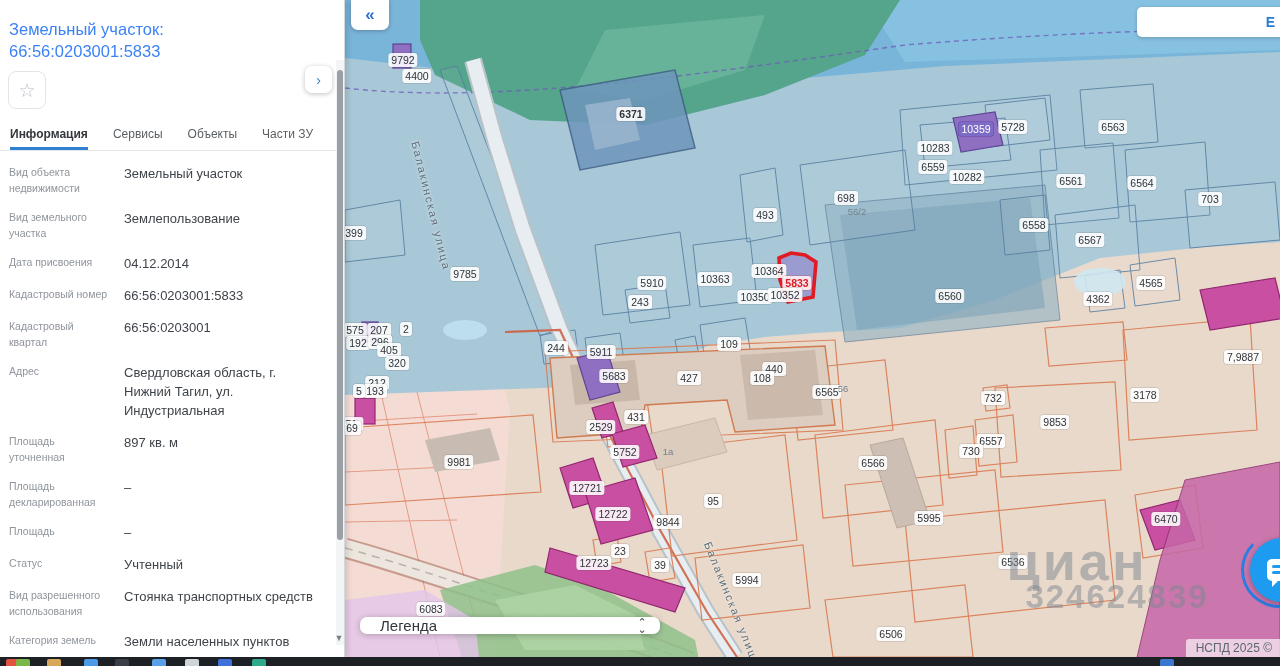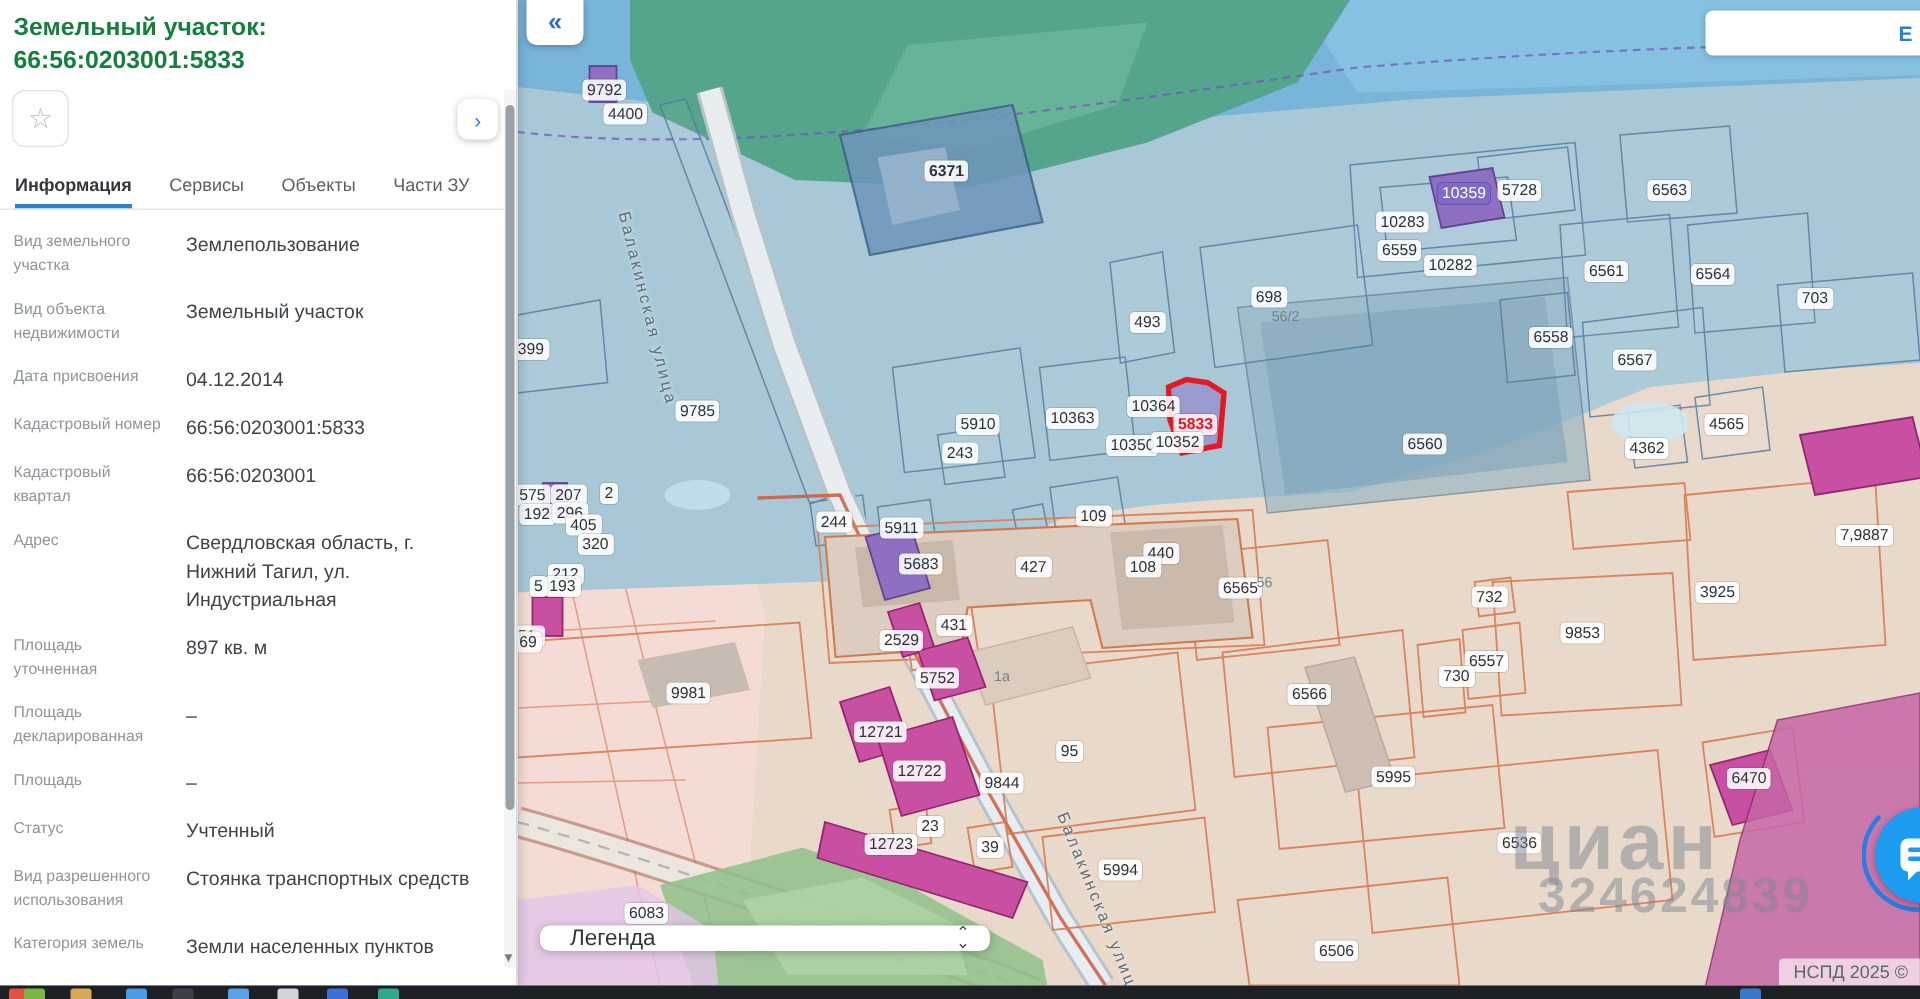--- a/index.html
+++ b/index.html
@@ -3,22 +3,22 @@
 <meta charset="utf-8">
 <style>
   * { margin:0; padding:0; box-sizing:border-box; }
   html,body { width:1280px; height:666px; overflow:hidden;
     font-family:"Liberation Sans", sans-serif; background:#e9d9cb; }
 
   
   .panel { position:absolute; left:0; top:0; width:345px; height:657px;
     background:#fff; z-index:30; border-right:1px solid #d6d9dc;
     box-shadow:2px 0 6px rgba(0,0,0,.15); }
-  .panel-title { padding:7px 26px 0 9px; font-size:16.5px; line-height:22px;
-    color:#15803d; font-weight:700; }
+  .panel-title { padding:18px 26px 0 9px; font-size:16.5px; line-height:22px;
+    color:#3b82f6; font-weight:400; }
   .fav-btn { margin:9px 0 0 8px; width:38px; height:38px; border:1px solid #e2e5e8;
     border-radius:8px; background:#fff; display:flex; align-items:center;
     justify-content:center; font-size:19px; color:#b9bfc6; cursor:pointer; }
   .tabs { display:flex; align-items:flex-end; gap:25px; padding:0 0 0 10px;
     margin-top:14px; height:28px; border-bottom:1px solid #e4e6e9;
     position:relative; white-space:nowrap; overflow:hidden; }
   .tab { font-size:12px; color:#5a5f64; padding-bottom:9px; cursor:pointer;
     flex:0 0 auto; }
   .tab.active { color:#34383c; font-weight:600; border-bottom:3px solid #2f80d0;
     padding-bottom:6px; }
@@ -309,21 +309,21 @@
       <div class="pill" style="left: 315px; top: 565px;">39</div>
       <div class="pill" style="left: 249px; top: 563px;">12723</div>
       <div class="pill" style="left: 402px; top: 580px;">5994</div>
       <div class="pill" style="left: 86px; top: 609px;">6083</div>
       <div class="pill" style="left: 584px; top: 518px;">5995</div>
       <div class="pill" style="left: 648px; top: 398px;">732</div>
       <div class="pill" style="left: 710px; top: 422px;">9853</div>
       <div class="pill" style="left: 646px; top: 441px;">6557</div>
       <div class="pill" style="left: 626px; top: 451px;">730</div>
       <div class="pill" style="left: 528px; top: 463px;">6566</div>
-      <div class="pill" style="left: 800px; top: 395px;">3925</div>
+      <div class="pill" style="left: 800px; top: 395px;">3178</div>
       <div class="pill" style="left: 898px; top: 357px;">7,9887</div>
       <div class="pill" style="left: 821px; top: 519px;">6470</div>
       <div class="pill" style="left: 668px; top: 562px;">6536</div>
       <div class="pill" style="left: 546px; top: 634px;">6506</div>
       <div class="pill" style="left: 10px; top: 330px;">575</div>
       <div class="pill" style="left: 34px; top: 330px;">207</div>
       <div class="pill" style="left: 61px; top: 329px;">2</div>
       <div class="pill" style="left: 13px; top: 343px;">192</div>
       <div class="pill" style="left: 35px; top: 342px;">296</div>
       <div class="pill" style="left: 44px; top: 350px;">405</div>
@@ -344,26 +344,26 @@
   <div class="tabs" id="tabs">
       <span class="tab active">Информация</span>
       <span class="tab">Сервисы</span>
       <span class="tab">Объекты</span>
       <span class="tab">Части ЗУ</span>
       <span class="tab">Соста</span>
     </div>
   <div class="tabs-more" style="top:66px;">›</div>
   <div class="fields" id="fields">
       <div class="frow">
+        <div class="flabel">Вид объекта недвижимости</div>
+        <div class="fvalue">Земельный участок</div>
+      </div>
+      <div class="frow">
         <div class="flabel">Вид земельного участка</div>
         <div class="fvalue">Землепользование</div>
-      </div>
-      <div class="frow">
-        <div class="flabel">Вид объекта недвижимости</div>
-        <div class="fvalue">Земельный участок</div>
       </div>
       <div class="frow">
         <div class="flabel">Дата присвоения</div>
         <div class="fvalue">04.12.2014</div>
       </div>
       <div class="frow">
         <div class="flabel">Кадастровый номер</div>
         <div class="fvalue">66:56:0203001:5833</div>
       </div>
       <div class="frow">

